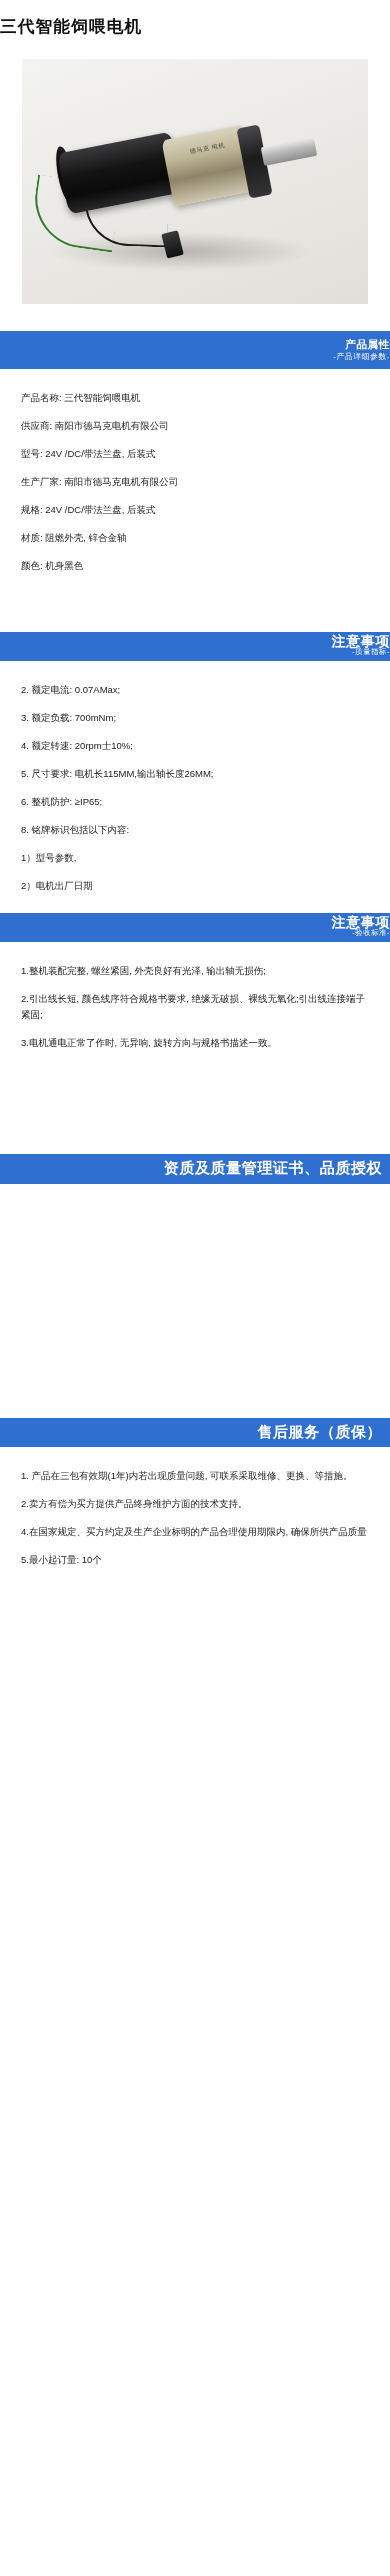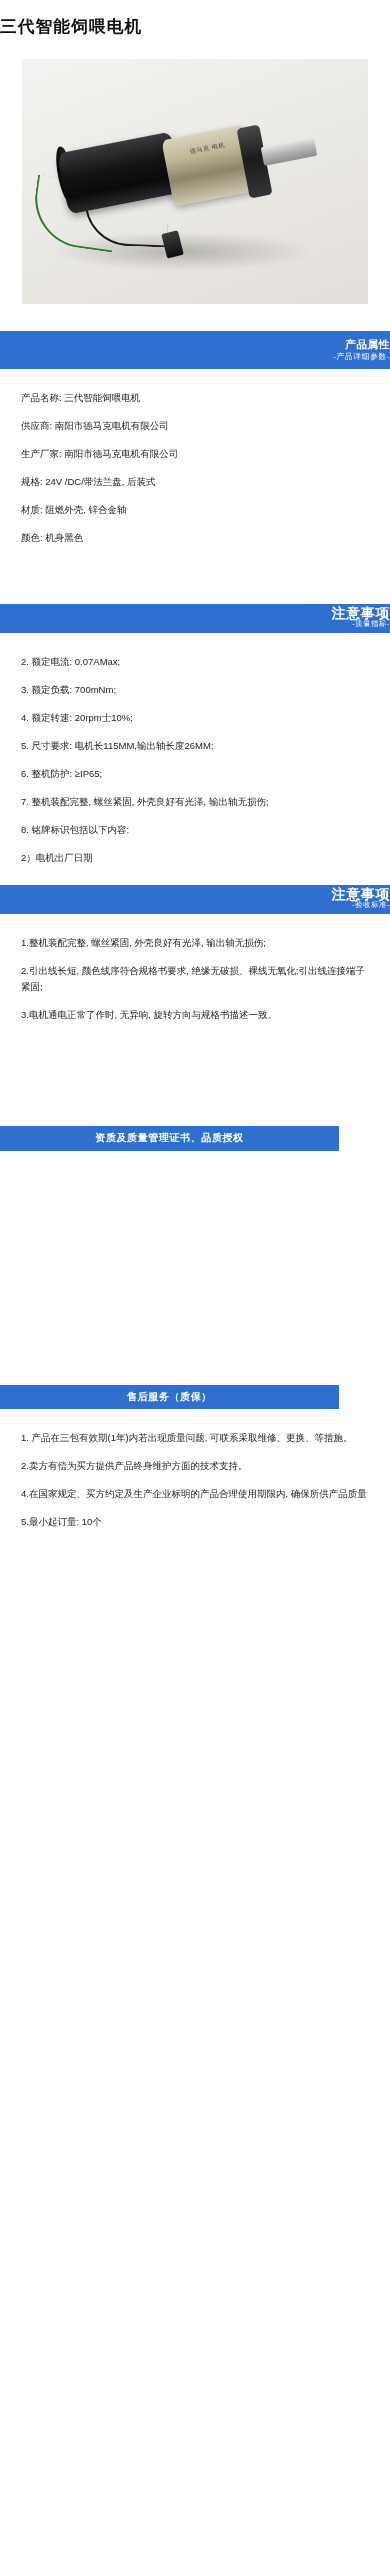--- a/index.html
+++ b/index.html
@@ -186,26 +186,26 @@
     line-height: 11px;
     letter-spacing: 0.6px;
   }
   .band.thin {
     padding: 3.3px 0 3.9px 0;
   }
   .band.thin .band-title { font-size: 14px; line-height: 12.3px; }
   .band.thin .band-sub { font-size: 7.3px; line-height: 10px; }
 
   .band-left {
-    width: 339px;
+    width: 390px;
     background: #2f6fd0;
     color: #ffffff;
-    text-align: center;
+    text-align: right;
     padding: 5px 7.8px 5.6px 7.8px;
-    font-size: 10px;
+    font-size: 15px;
     font-weight: bold;
     letter-spacing: 0.6px;
   }
 
   
   .block {
     padding: 9px 9px 6.7px 9px;
     font-size: 9.5px;
     line-height: 16px;
     color: #1c1c1c;
@@ -242,40 +242,41 @@
 
   <div class="spacer-sm"></div>
 
   <div class="band">
     <div class="band-title">产品属性</div>
     <div class="band-sub">-产品详细参数-</div>
   </div>
   <div class="block">
     <p>产品名称: 三代智能饲喂电机</p>
     <p>供应商: 南阳市德马克电机有限公司</p>
+    <p>型号: 24V /DC/带法兰盘, 后装式</p>
     <p>生产厂家: 南阳市德马克电机有限公司</p>
     <p>规格: 24V /DC/带法兰盘, 后装式</p>
     <p>材质: 阻燃外壳, 锌合金轴</p>
     <p>颜色: 机身黑色</p>
   </div>
 
   <div class="spacer-md"></div>
 
   <div class="band thin">
     <div class="band-title">注意事项</div>
     <div class="band-sub">-质量指标-</div>
   </div>
   <div class="block">
     <p>2. 额定电流: 0.07AMax;</p>
     <p>3. 额定负载: 700mNm;</p>
     <p>4. 额定转速: 20rpm士10%;</p>
     <p>5. 尺寸要求: 电机长115MM,输出轴长度26MM;</p>
     <p>6. 整机防护: ≥IP65;</p>
-    <p>7. 整机装配完整, 螺丝紧固, 外壳良好有光泽, 输出轴无损伤;</p>
     <p>8. 铭牌标识包括以下内容:</p>
+    <p>1）型号参数,</p>
     <p>2）电机出厂日期</p>
   </div>
 
   <div class="band thin">
     <div class="band-title">注意事项</div>
     <div class="band-sub">-验收标准-</div>
   </div>
   <div class="block">
     <p>1.整机装配完整, 螺丝紧固, 外壳良好有光泽, 输出轴无损伤;</p>
     <p>2.引出线长短, 颜色线序符合规格书要求, 绝缘无破损、裸线无氧化;引出线连接端子紧固;</p>

